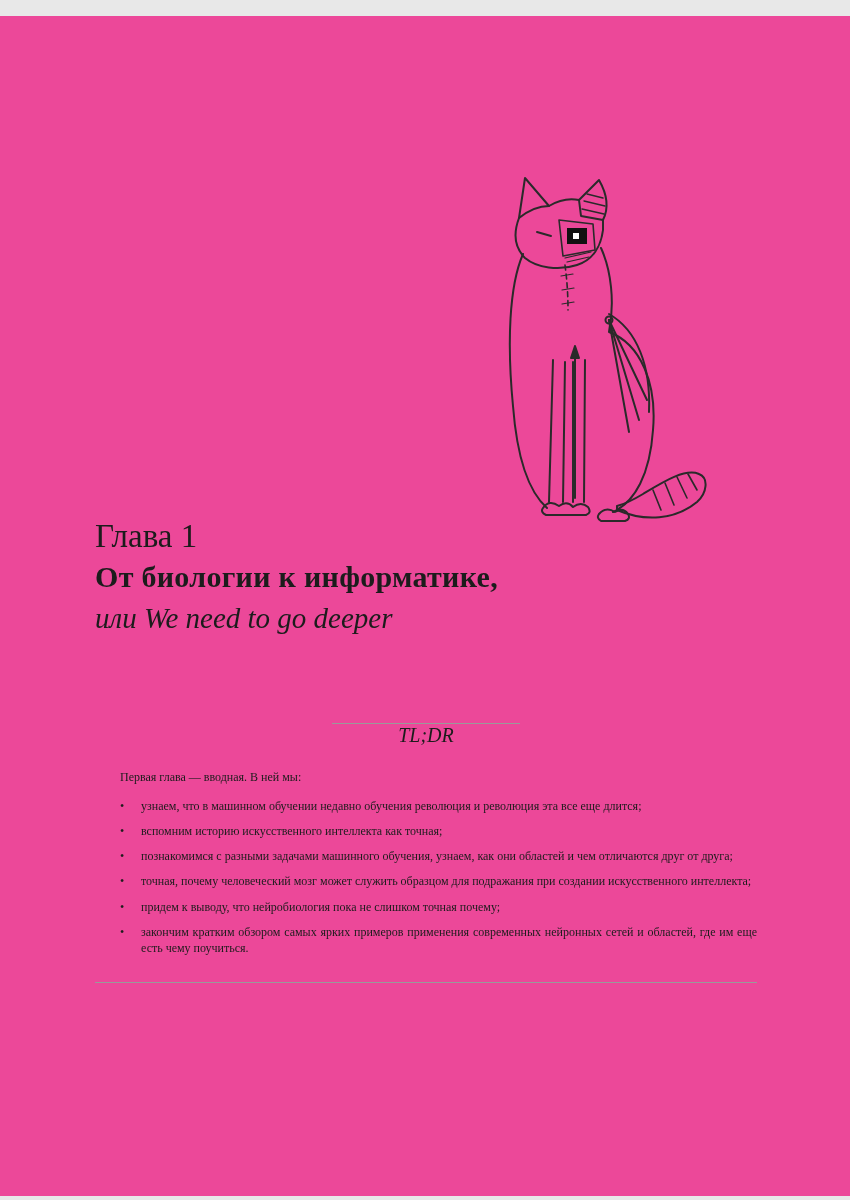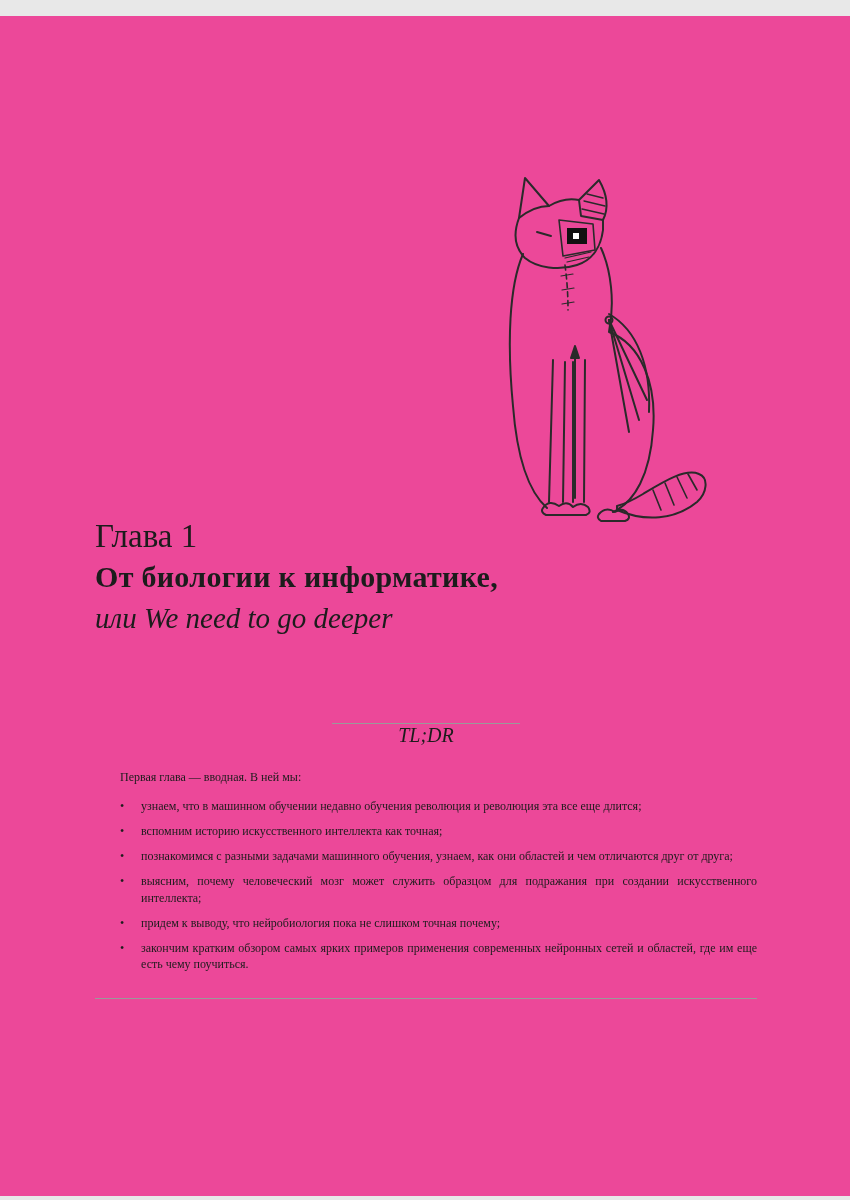--- a/index.html
+++ b/index.html
@@ -186,21 +186,21 @@
         <li>
           <span class="bullet">•</span>
           <span class="item-text">вспомним историю искусственного интеллекта как точная;</span>
         </li>
         <li>
           <span class="bullet">•</span>
           <span class="item-text">познакомимся с разными задачами машинного обучения, узнаем, как они областей и чем отличаются друг от друга;</span>
         </li>
         <li>
           <span class="bullet">•</span>
-          <span class="item-text">выясним, почему человеческий мозг может служить образцом для подражания при создании искусственного интеллекта;</span>
+          <span class="item-text">точная, почему человеческий мозг может служить образцом для подражания при создании искусственного интеллекта;</span>
         </li>
         <li>
           <span class="bullet">•</span>
           <span class="item-text">придем к выводу, что нейробиология пока не слишком точная почему;</span>
         </li>
         <li>
           <span class="bullet">•</span>
           <span class="item-text">закончим кратким обзором самых ярких примеров применения современных нейронных сетей и областей, где им еще есть чему поучиться.</span>
         </li>
       </ul>

